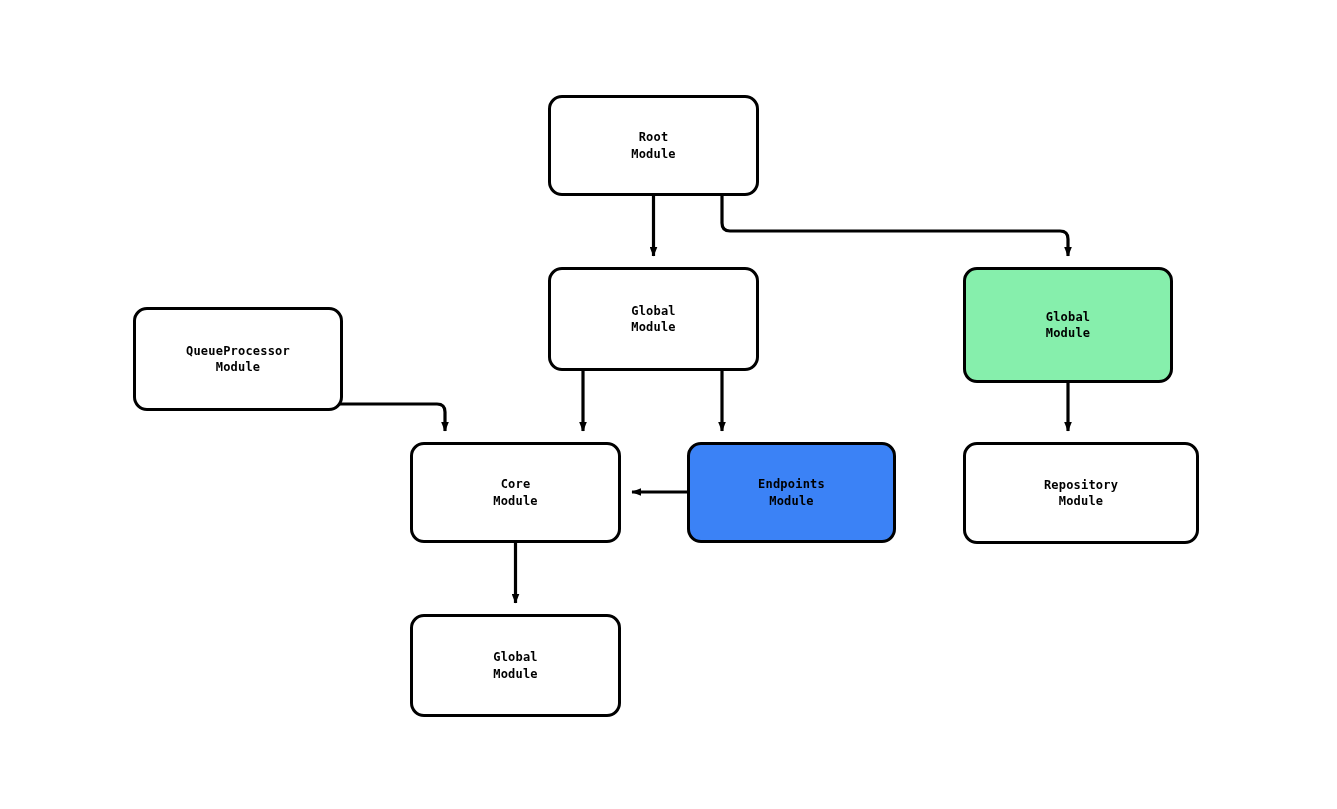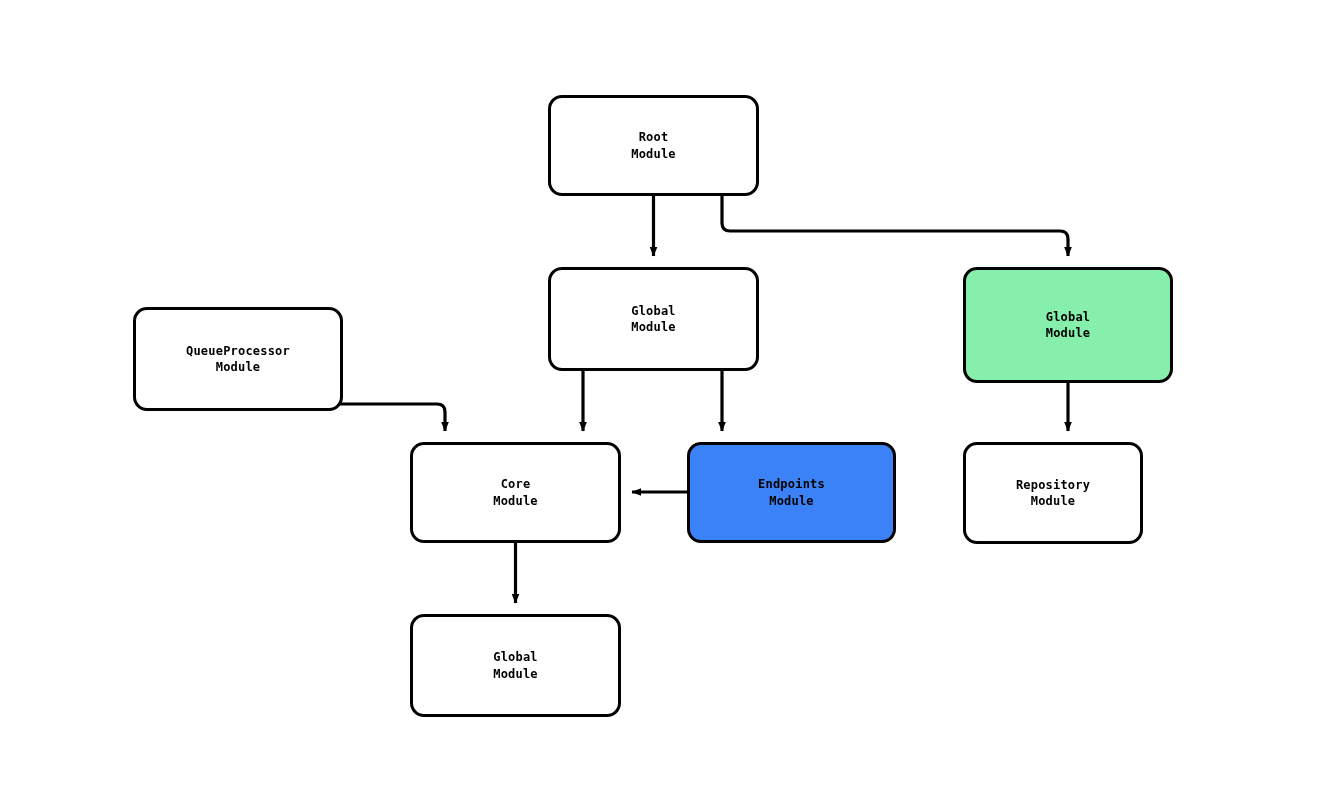--- a/index.html
+++ b/index.html
@@ -114,21 +114,21 @@
   <div class="node-box" style="left: 410px; top: 442px; width: 211px; height: 101px; background: rgb(255, 255, 255); border-color: rgb(0, 0, 0);">
     <span class="node-label">Core</span>
     <span class="node-label">Module</span>
   </div>
 
   <div class="node-box" style="left: 687px; top: 442px; width: 209px; height: 101px; background: #3b82f6; border-color: rgb(0, 0, 0);">
     <span class="node-label">Endpoints</span>
     <span class="node-label">Module</span>
   </div>
 
-  <div class="node-box" style="left: 963px; top: 442px; width: 180px; height: 102px; background: rgb(255, 255, 255); border-color: rgb(0, 0, 0);">
+  <div class="node-box" style="left: 963px; top: 442px; width: 236px; height: 102px; background: rgb(255, 255, 255); border-color: rgb(0, 0, 0);">
     <span class="node-label">Repository</span>
     <span class="node-label">Module</span>
   </div>
 
   <div class="node-box" style="left: 410px; top: 614px; width: 211px; height: 103px; background: rgb(255, 255, 255); border-color: rgb(0, 0, 0);">
     <span class="node-label">Global</span>
     <span class="node-label">Module</span>
   </div>
 
 </div>

